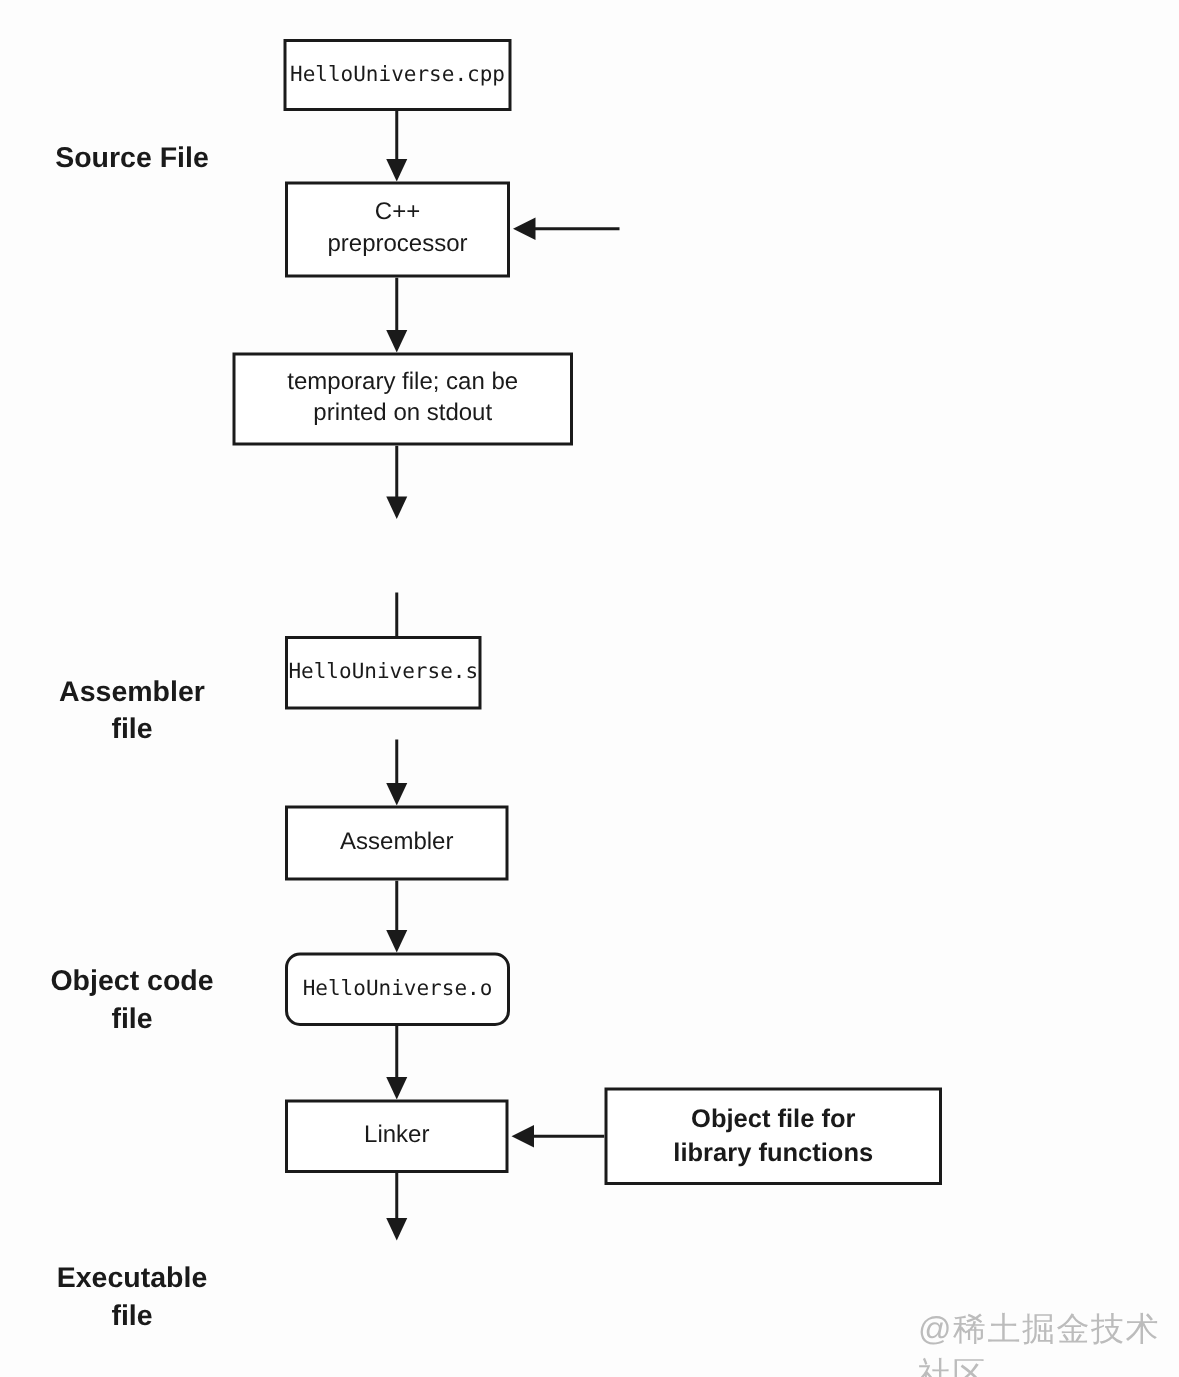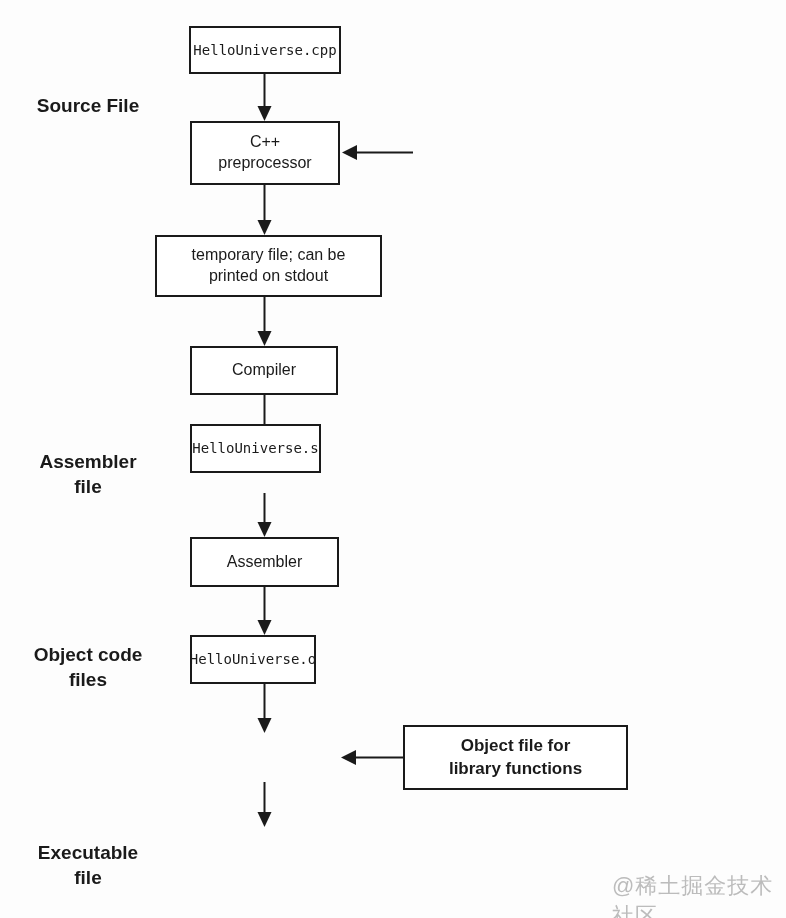--- a/index.html
+++ b/index.html
@@ -65,21 +65,21 @@
     color: #bcbcbc;
     letter-spacing: 1px;
   }
   
   .n-cpp        { left: 189px; top:  26px; width: 152px; height: 48px; }
   .n-pre        { left: 190px; top: 121px; width: 150px; height: 64px; }
   .n-temp       { left: 155px; top: 235px; width: 227px; height: 62px; }
   .n-compiler   { left: 190px; top: 346px; width: 148px; height: 49px; }
   .n-asmfile    { left: 190px; top: 424px; width: 131px; height: 49px; }
   .n-assembler  { left: 190px; top: 537px; width: 149px; height: 50px; }
-  .n-objfile    { left: 190px; top: 635px; width: 126px; height: 49px; }
+  .n-objfile    { left: 190px; top: 635px; width: 150px; height: 49px; border-radius: 10px; }
   .n-linker     { left: 190px; top: 733px; width: 149px; height: 49px; }
   .n-exe        { left: 190px; top: 827px; width: 149px; height: 50px; }
   .n-include    { left: 413px; top: 120px; width: 224px; height: 65px; }
   .n-objlib     { left: 403px; top: 725px; width: 225px; height: 65px; }
   .l-source     { left:   8px; top:  93px; }
   .l-assembler  { left:   8px; top: 449px; }
   .l-object     { left:   8px; top: 642px; }
   .l-executable { left:   8px; top: 840px; }
 </style>
 </head>
@@ -132,31 +132,31 @@
           <polygon points="341,757.5 356,750 356,765" stroke="none"></polygon>
       </g>
     </g>
   </svg>
 
   <div class="box mono n-cpp">HelloUniverse.cpp</div>
   <div class="box sans n-pre">C++
 preprocessor</div>
   <div class="box sans n-temp">temporary file; can be
 printed on stdout</div>
-  <div class="box sans n-compiler">Compiler</div>
   <div class="box mono n-asmfile">HelloUniverse.s</div>
   <div class="box sans n-assembler">Assembler</div>
   <div class="box mono n-objfile">HelloUniverse.o</div>
+  <div class="box sans n-linker">Linker</div>
 
   <div class="box bold-note n-objlib">Object file for
 library functions</div>
 
   <div class="side-label l-source">Source File</div>
   <div class="side-label l-assembler">Assembler
 file</div>
   <div class="side-label l-object">Object code
-files</div>
+file</div>
   <div class="side-label l-executable">Executable
 file</div>
 
   <div class="watermark">@稀土掘金技术社区</div>
 
 </div>
 
 </body></html>

